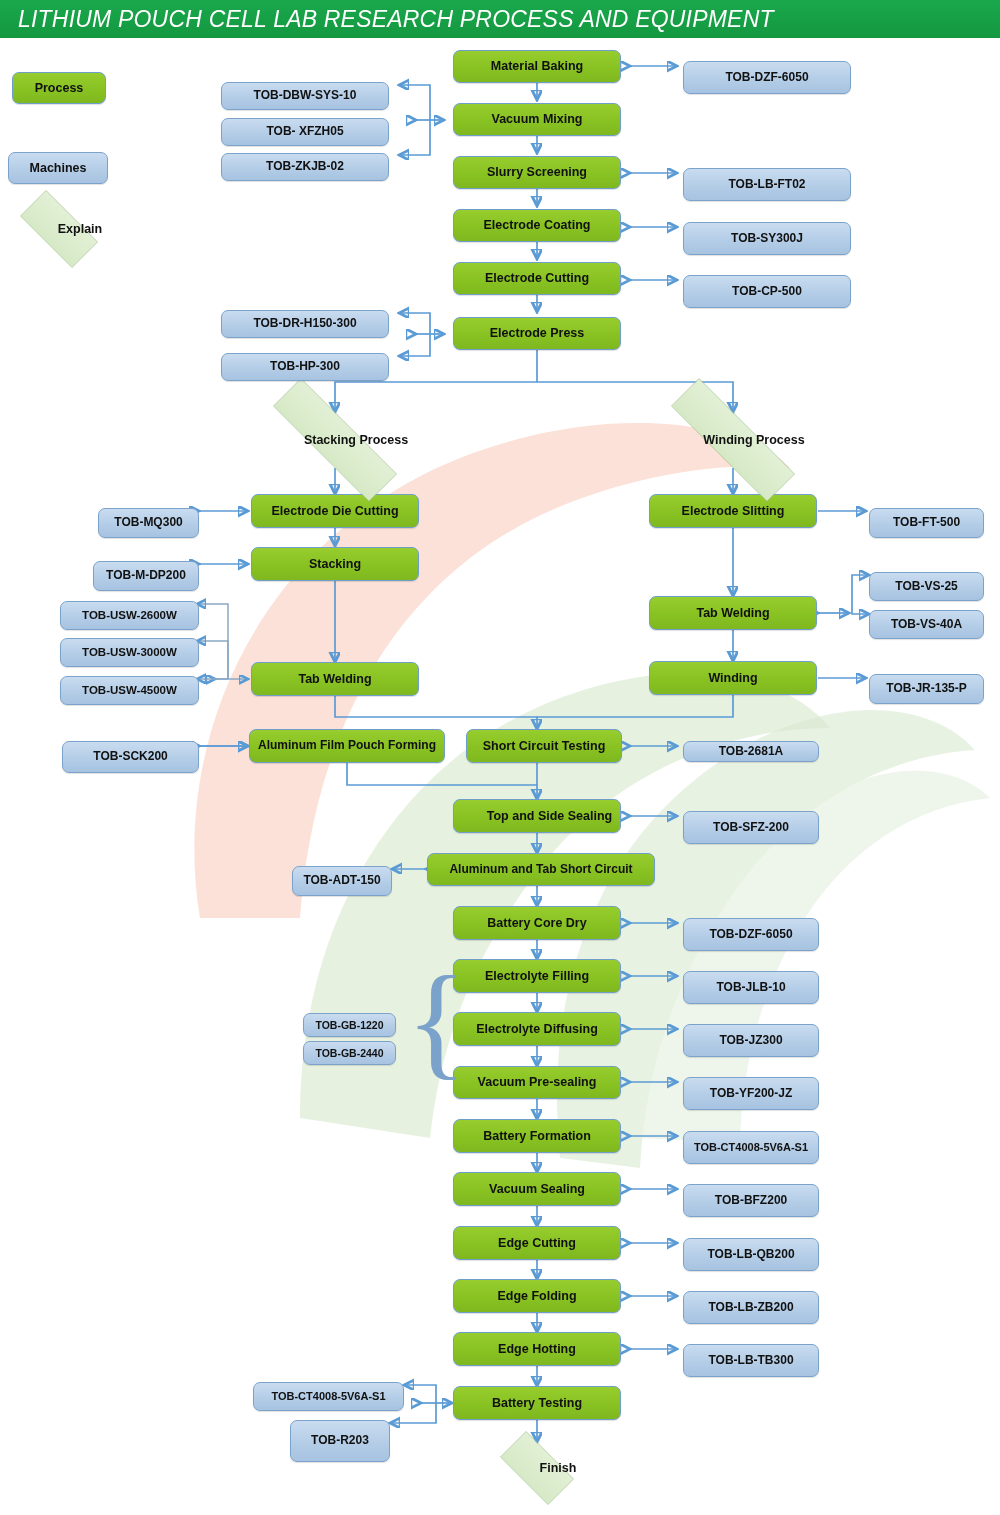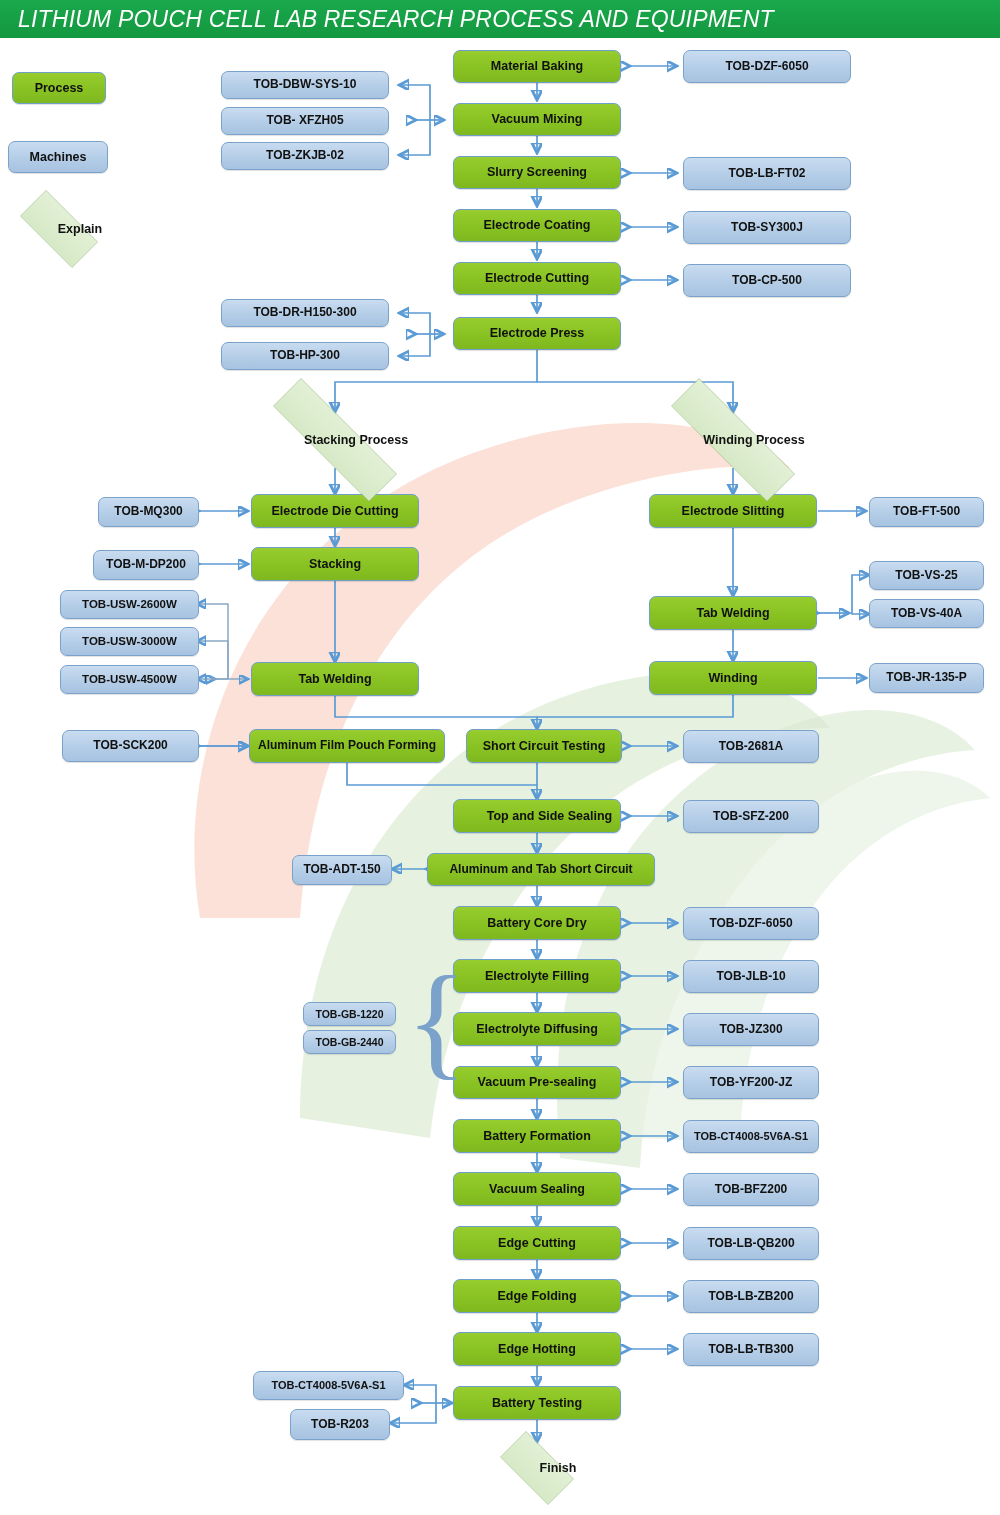--- a/index.html
+++ b/index.html
@@ -66,20 +66,21 @@
     background: linear-gradient(180deg,#97cd2e 0%,#88c222 55%,#7fb81f 100%);
     border: 1px solid #6f9ec9;
     box-shadow: 0 1px 1px rgba(0,0,0,0.12);
   }
   .machine {
     background: #b6cfe8;
     background: linear-gradient(180deg,#c9dcf0 0%,#b4cde7 55%,#a7c3e1 100%);
     border: 1px solid #7ba2ca;
     box-shadow: 0 1px 1px rgba(0,0,0,0.12);
     font-size: 12px;
+    margin-top: 11px;
   }
   .explain {
     background: transparent;
     border: none;
     box-shadow: none;
     font-size: 12.5px;
   }
   .explain .dshape {
     position: absolute;
     left: 0; top: 0; right: 0; bottom: 0;
@@ -427,21 +428,21 @@
     </div>
 
   <div class="node machine" style="left:869px; top:599px; width:115px; height:29px;">
     <span>TOB-VS-40A</span>
     </div>
 
   <div class="node machine" style="left:869px; top:663px; width:115px; height:30px;">
     <span>TOB-JR-135-P</span>
     </div>
 
-  <div class="node machine" style="left:683px; top:730px; width:136px; height:33px;">
+  <div class="node machine" style="left:683px; top:730px; width:136px; height:21px;">
     <span>TOB-2681A</span>
     </div>
 
   <div class="node machine" style="left:683px; top:800px; width:136px; height:33px;">
     <span>TOB-SFZ-200</span>
     </div>
 
   <div class="node machine" style="left:292px; top:855px; width:100px; height:30px;text-align:center;">
     <span>TOB-ADT-150</span>
     </div>
@@ -487,19 +488,19 @@
     </div>
 
   <div class="node machine" style="left:683px; top:1333px; width:136px; height:33px;">
     <span>TOB-LB-TB300</span>
     </div>
 
   <div class="node machine" style="left:253px; top:1371px; width:151px; height:29px; font-size:11px;">
     <span>TOB-CT4008-5V6A-S1</span>
     </div>
 
-  <div class="node machine" style="left:290px; top:1409px; width:100px; height:31px;">
+  <div class="node machine" style="left:290px; top:1409px; width:100px; height:42px;">
     <span>TOB-R203</span>
     </div>
 
   <div class="brace" style="left:406px; top:960px; font-size:128px; line-height:0.95;">{</div>
 
 </div>
 
 </body></html>

